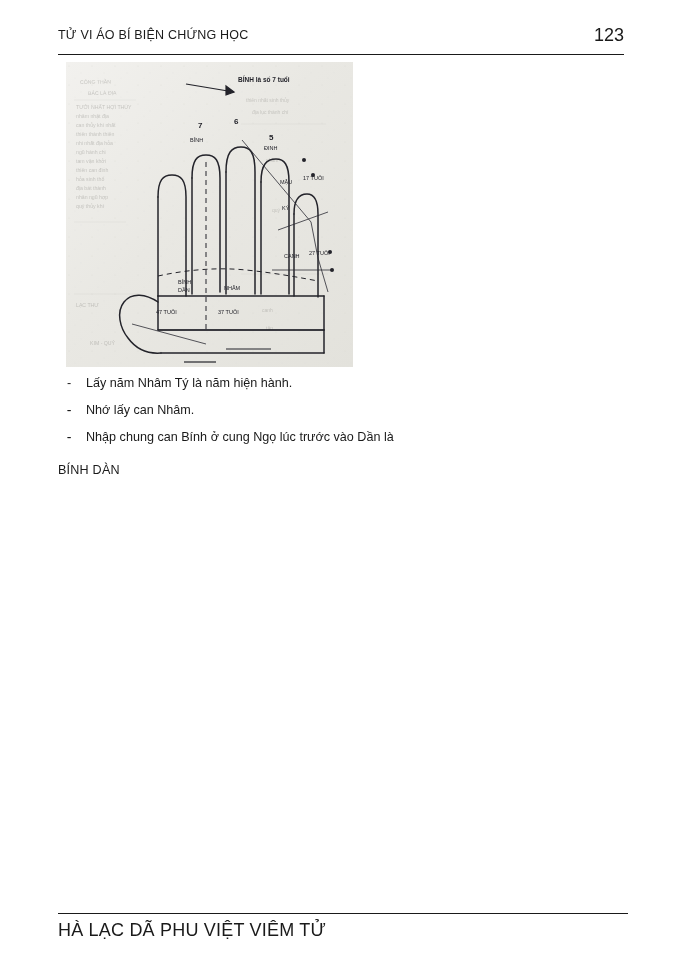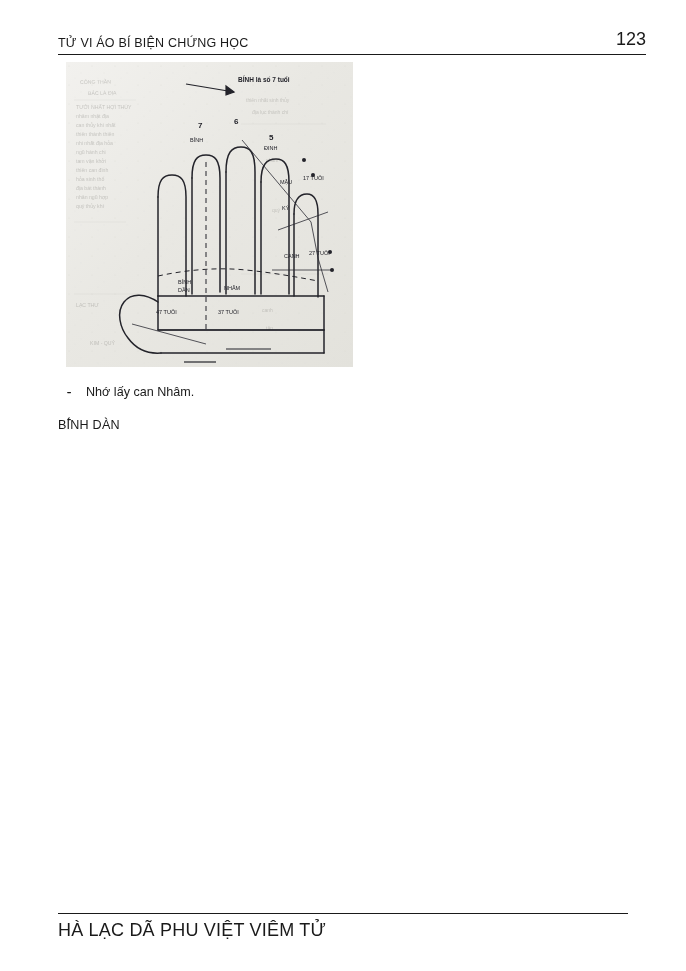--- a/index.html
+++ b/index.html
@@ -21,25 +21,25 @@
     width: 686px;
     height: 971px;
     box-sizing: border-box;
     padding: 0 58px;
   }
 
   
   .header {
     position: absolute;
     left: 58px;
-    right: 40px;
+    right: 62px;
     top: 20px;
     height: 30px;
     display: flex;
-    align-items: flex-end;
+    align-items: center;
     justify-content: space-between;
     border-bottom: 1.4px solid #1a1a1a;
     padding-bottom: 4px;
   }
   .header-title {
     font-size: 12.5px;
     letter-spacing: 0.2px;
     color: #1a1a1a;
     white-space: nowrap;
   }
@@ -258,33 +258,35 @@
         <text x="90" y="252">47 TUỔI</text>
         <text x="152" y="252">37 TUỔI</text>
       </g>
     </svg>
   </div>
 
   <div class="content">
     <ul class="bullets">
       <li>
         <span class="dash">-</span>
+        <span>Lấy năm Nhâm Tý là năm hiện hành.</span>
       </li>
       <li>
         <span class="dash">-</span>
       </li>
       <li>
         <span class="dash">-</span>
         <span>Nhớ lấy can Nhâm.</span>
       </li>
       <li>
         <span class="dash">-</span>
       </li>
       <li>
         <span class="dash">-</span>
+        <span>Nhập chung can Bính ở cung Ngọ lúc trước vào Dần là</span>
       </li>
     </ul>
     <div class="closing">BÍNH DÀN</div>
   </div>
 
   <div class="footer">
     <div class="footer-text">HÀ LẠC DÃ PHU VIỆT VIÊM TỬ</div>
   </div>
 
 </div>

